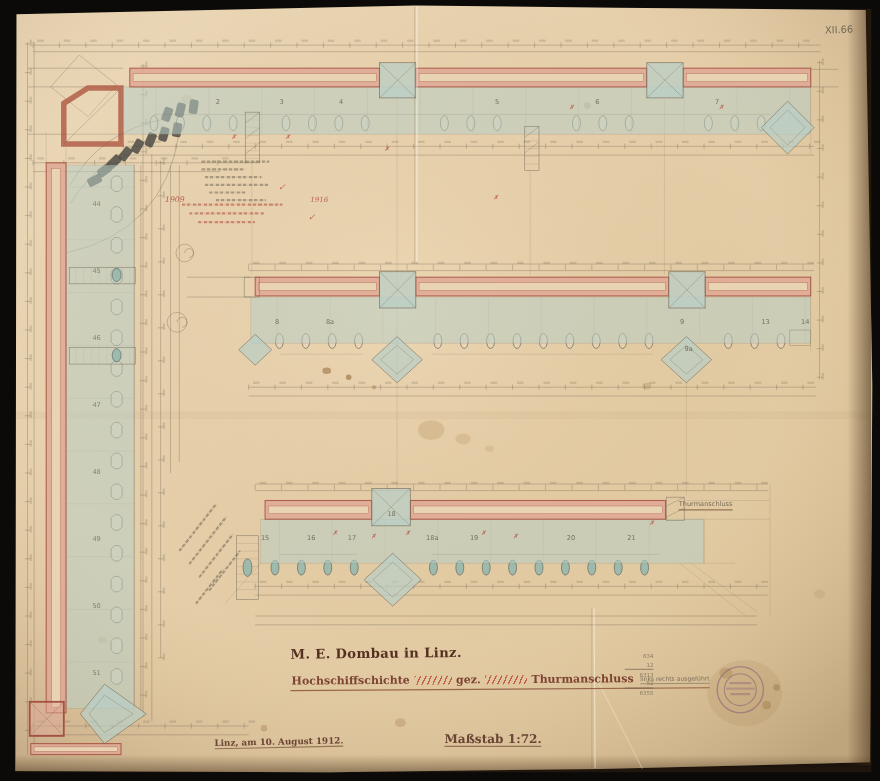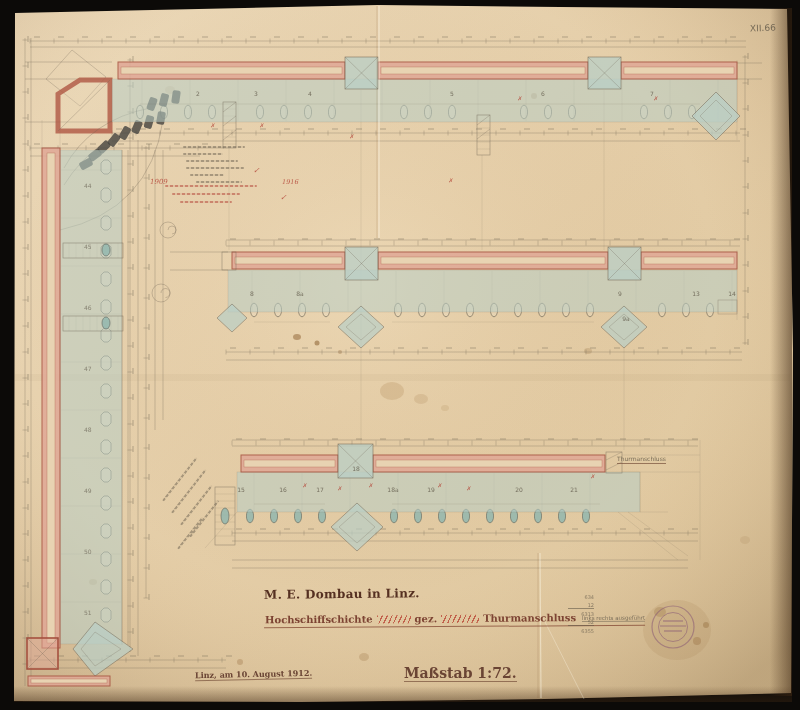--- a/index.html
+++ b/index.html
@@ -918,21 +918,21 @@
 
   <div class="t" style="left:264px;top:585px">
     <span class="title">M. E. Dombau in Linz.</span>
   </div>
 
   <div class="t subt" style="left:264px;top:614px">
     <span class="w">Hochschiffschichte</span><span class="hatch"></span><span class="w">gez.</span><span class="hatch h2"></span><span class="w">Thurmanschluss</span><span class="note">links rechts ausgeführt</span>
   </div>
 
   <span class="t ink u" style="left:195px;top:670px;font-size:8px;transform:rotate(-1.2deg)">Linz, am 10. August 1912.</span>
-  <span class="t ink u" style="left:404px;top:666px;font-size:14px">Maßstab 1:72.</span>
+  <span class="t ink u" style="left:404px;top:666px;font-size:11px">Maßstab 1:72.</span>
 
   <span class="sum" style="left:568px;top:594px">634</span>
   <span class="sum sumU" style="left:568px;top:602px">12</span>
   <span class="sum" style="left:568px;top:611px">6313</span>
   <span class="sum sumU" style="left:568px;top:619px">52</span>
   <span class="sum" style="left:568px;top:628px">6355</span>
 <span class="pnum" style="left: 198px; top: 93px;">2</span>
     <span class="pnum" style="left: 256px; top: 93px;">3</span>
     <span class="pnum" style="left: 310px; top: 93px;">4</span>
     <span class="pnum" style="left: 452px; top: 93px;">5</span>

